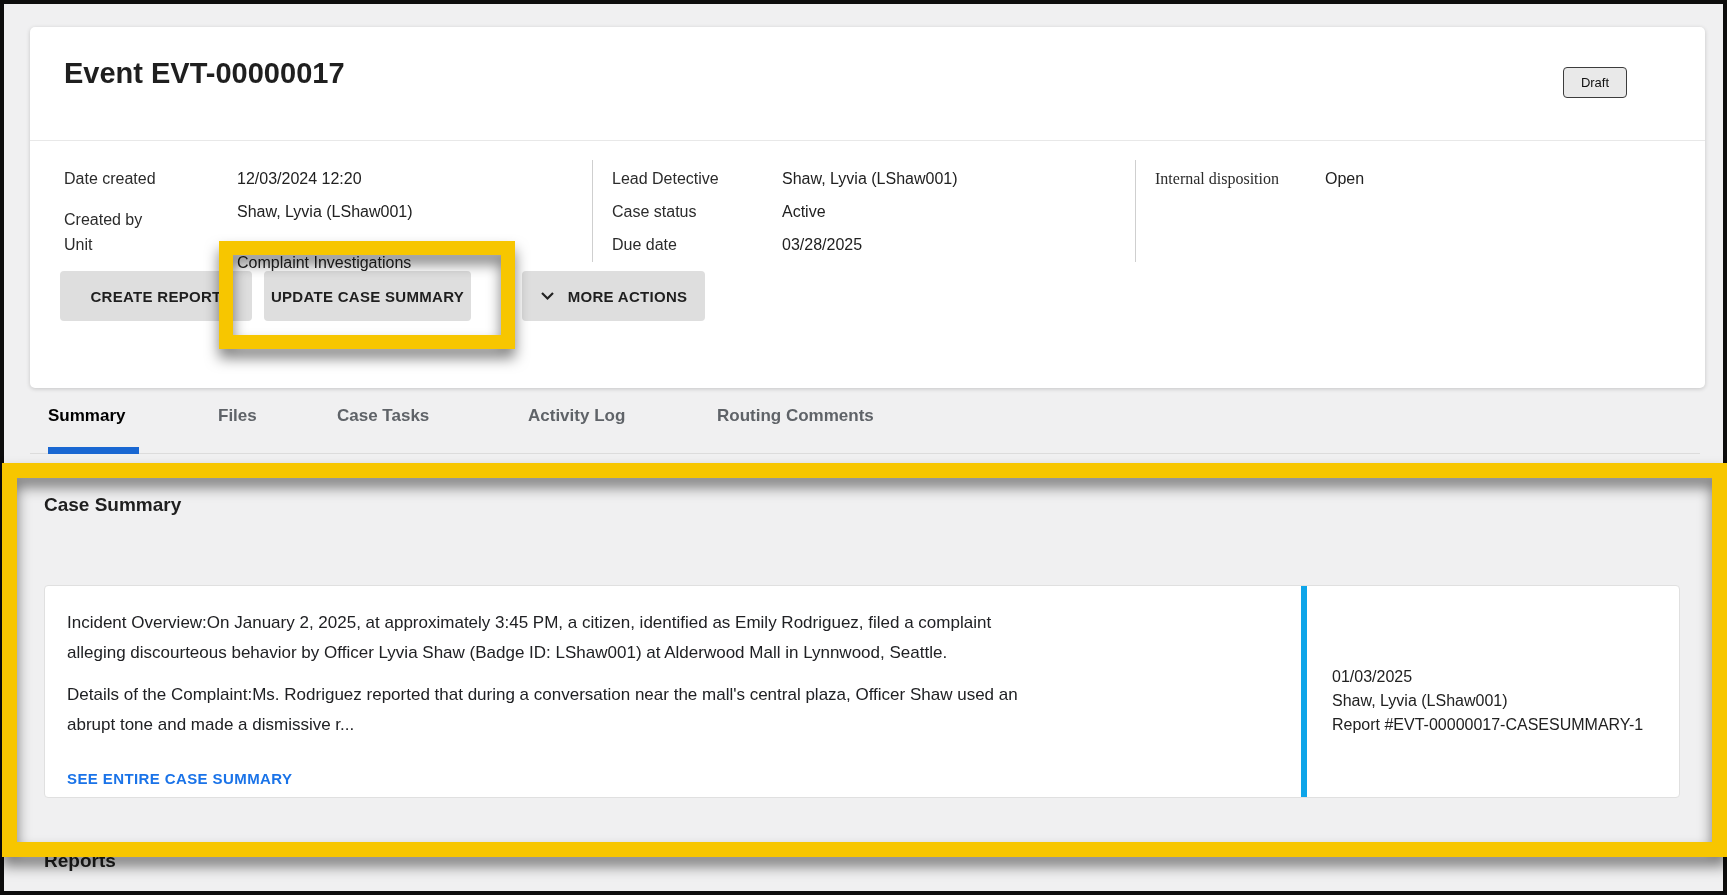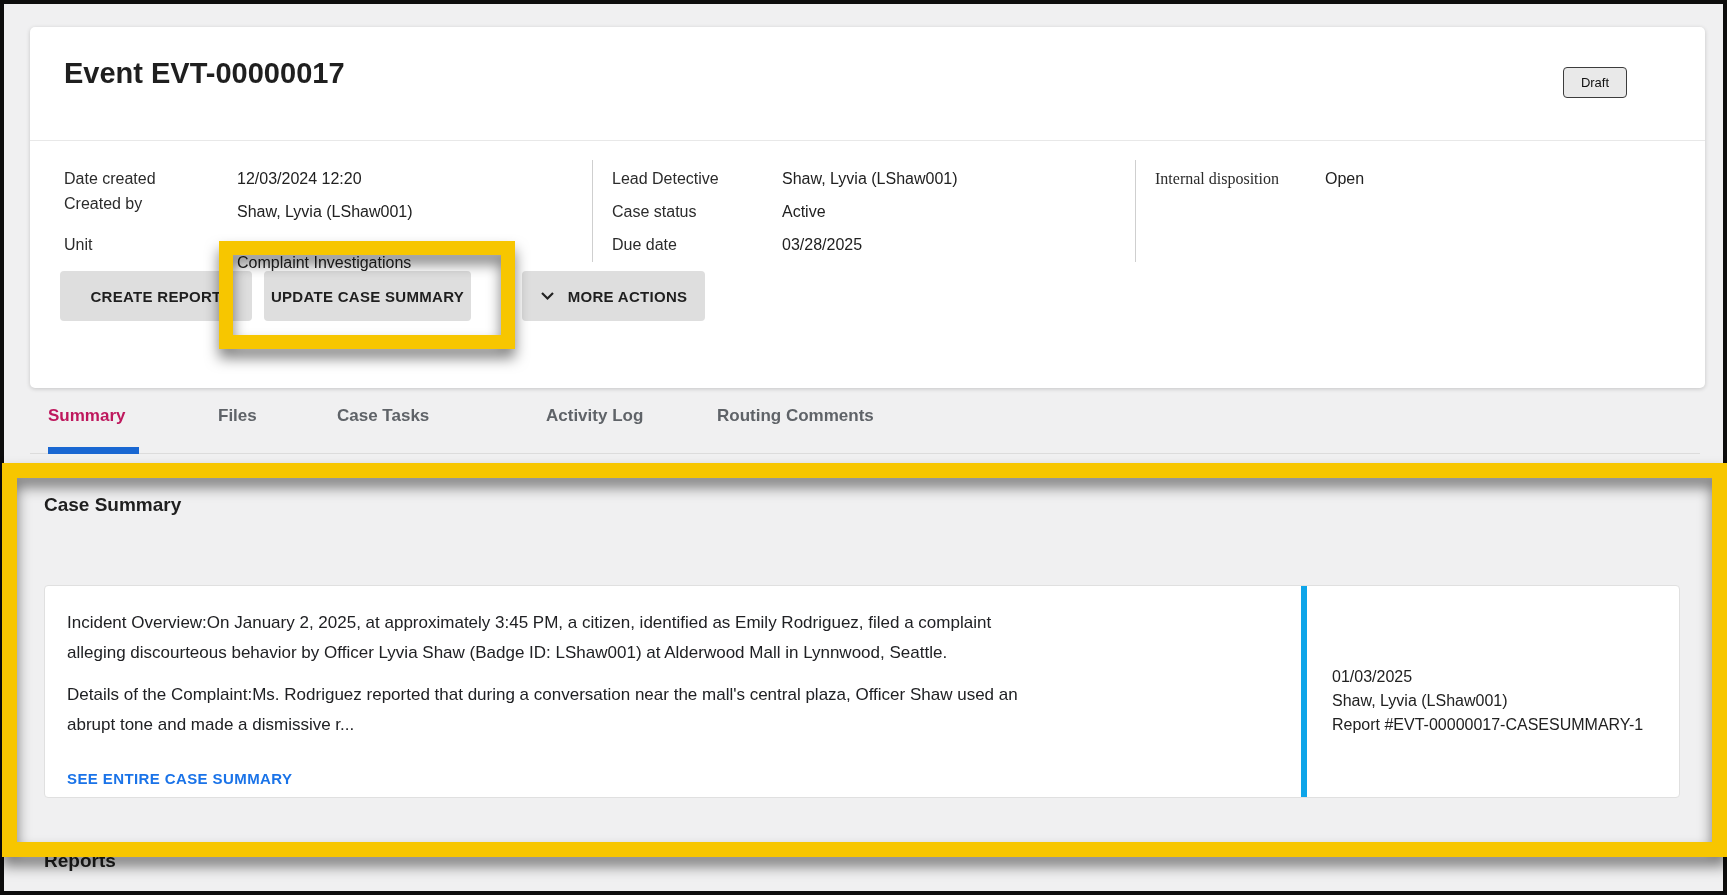--- a/index.html
+++ b/index.html
@@ -23,21 +23,21 @@
   .meta-label { position:absolute; font-size:16px; color:#2b2b2b; white-space:nowrap; }
   .meta-value { position:absolute; font-size:16px; color:#212121; white-space:nowrap; }
   .vdiv { position:absolute; top:133px; width:1px; height:102px; background:#cfcfcf; }
 
   .btn { position:absolute; top:244px; height:50px; background:#dedede; border:none; border-radius:4px;
          font-family:"Liberation Sans", sans-serif; font-size:15px; font-weight:bold; letter-spacing:0.3px;
          color:#1f1f1f; display:flex; align-items:center; justify-content:center; cursor:pointer; gap:13px; }
 
   
   .tab { position:absolute; top:406px; font-size:17px; font-weight:bold; color:#5f6368; cursor:pointer; z-index:2; }
-  .tab.active { color:#be185d; }
+  .tab.active { color:#000000; }
   .tab-baseline { position:absolute; left:30px; top:453px; width:1670px; height:1px; background:#dcdcdc; z-index:1; }
   .tab-underline { position:absolute; left:48px; top:447px; width:91px; height:7px; background:#1967d2; z-index:3; }
 
   
   .section-heading { position:absolute; left:44px; font-size:19px; font-weight:bold; color:#1f1f1f; z-index:2; }
   .cs-heading { top:494px; }
   .reports-heading { top:850px; z-index:2; }
 
   .cs-box { position:absolute; left:44px; top:585px; width:1636px; height:213px; background:#ffffff;
             border:1px solid #e0e0e0; border-radius:4px; display:flex; z-index:2; }
@@ -63,21 +63,21 @@
 
 <div id="canvas">
 
   <div class="card">
     <div class="page-title">Event EVT-00000017</div>
     <div class="status-badge">Draft</div>
     <div class="card-divider"></div>
 
     <div class="meta-label" style="left:34px; top:143px;">Date created</div>
     <div class="meta-value" style="left:207px; top:143px;">12/03/2024 12:20</div>
-    <div class="meta-label" style="left:34px; top:168px;">Created by</div>
+    <div class="meta-label" style="left:34px; top:184px;">Created by</div>
     <div class="meta-value" style="left:207px; top:176px;">Shaw, Lyvia (LShaw001)</div>
     <div class="meta-label" style="left:34px; top:209px;">Unit</div>
     <div class="meta-value" style="left:207px; top:227px;">Complaint Investigations</div>
 
     <div class="vdiv" style="left:562px;"></div>
 
     <div class="meta-label" style="left:582px; top:143px;">Lead Detective</div>
     <div class="meta-value" style="left:752px; top:143px;">Shaw, Lyvia (LShaw001)</div>
     <div class="meta-label" style="left:582px; top:176px;">Case status</div>
     <div class="meta-value" style="left:752px; top:176px;">Active</div>
@@ -97,21 +97,21 @@
             <path d="M2 2 L7.5 7.5 L13 2" stroke="#222" stroke-width="2.2" fill="none"></path>
           </svg>
       </span>
       <span>MORE ACTIONS</span>
     </button>
   </div>
 
   <div class="tab active" style="left:48px;">Summary</div>
   <div class="tab" style="left:218px;">Files</div>
   <div class="tab" style="left:337px;">Case Tasks</div>
-  <div class="tab" style="left:546px;text-align:right;">Activity Log</div>
+  <div class="tab" style="left:528px;text-align:right;">Activity Log</div>
   <div class="tab" style="left:717px;">Routing Comments</div>
   <div class="tab-baseline"></div>
   <div class="tab-underline"></div>
 
   <div class="section-heading cs-heading">Case Summary</div>
 
   <div class="cs-box">
     <div class="cs-left">
       <p>
         <span style="display:block">Incident Overview:On January 2, 2025, at approximately 3:45 PM, a citizen, identified as Emily Rodriguez, filed a complaint</span>

